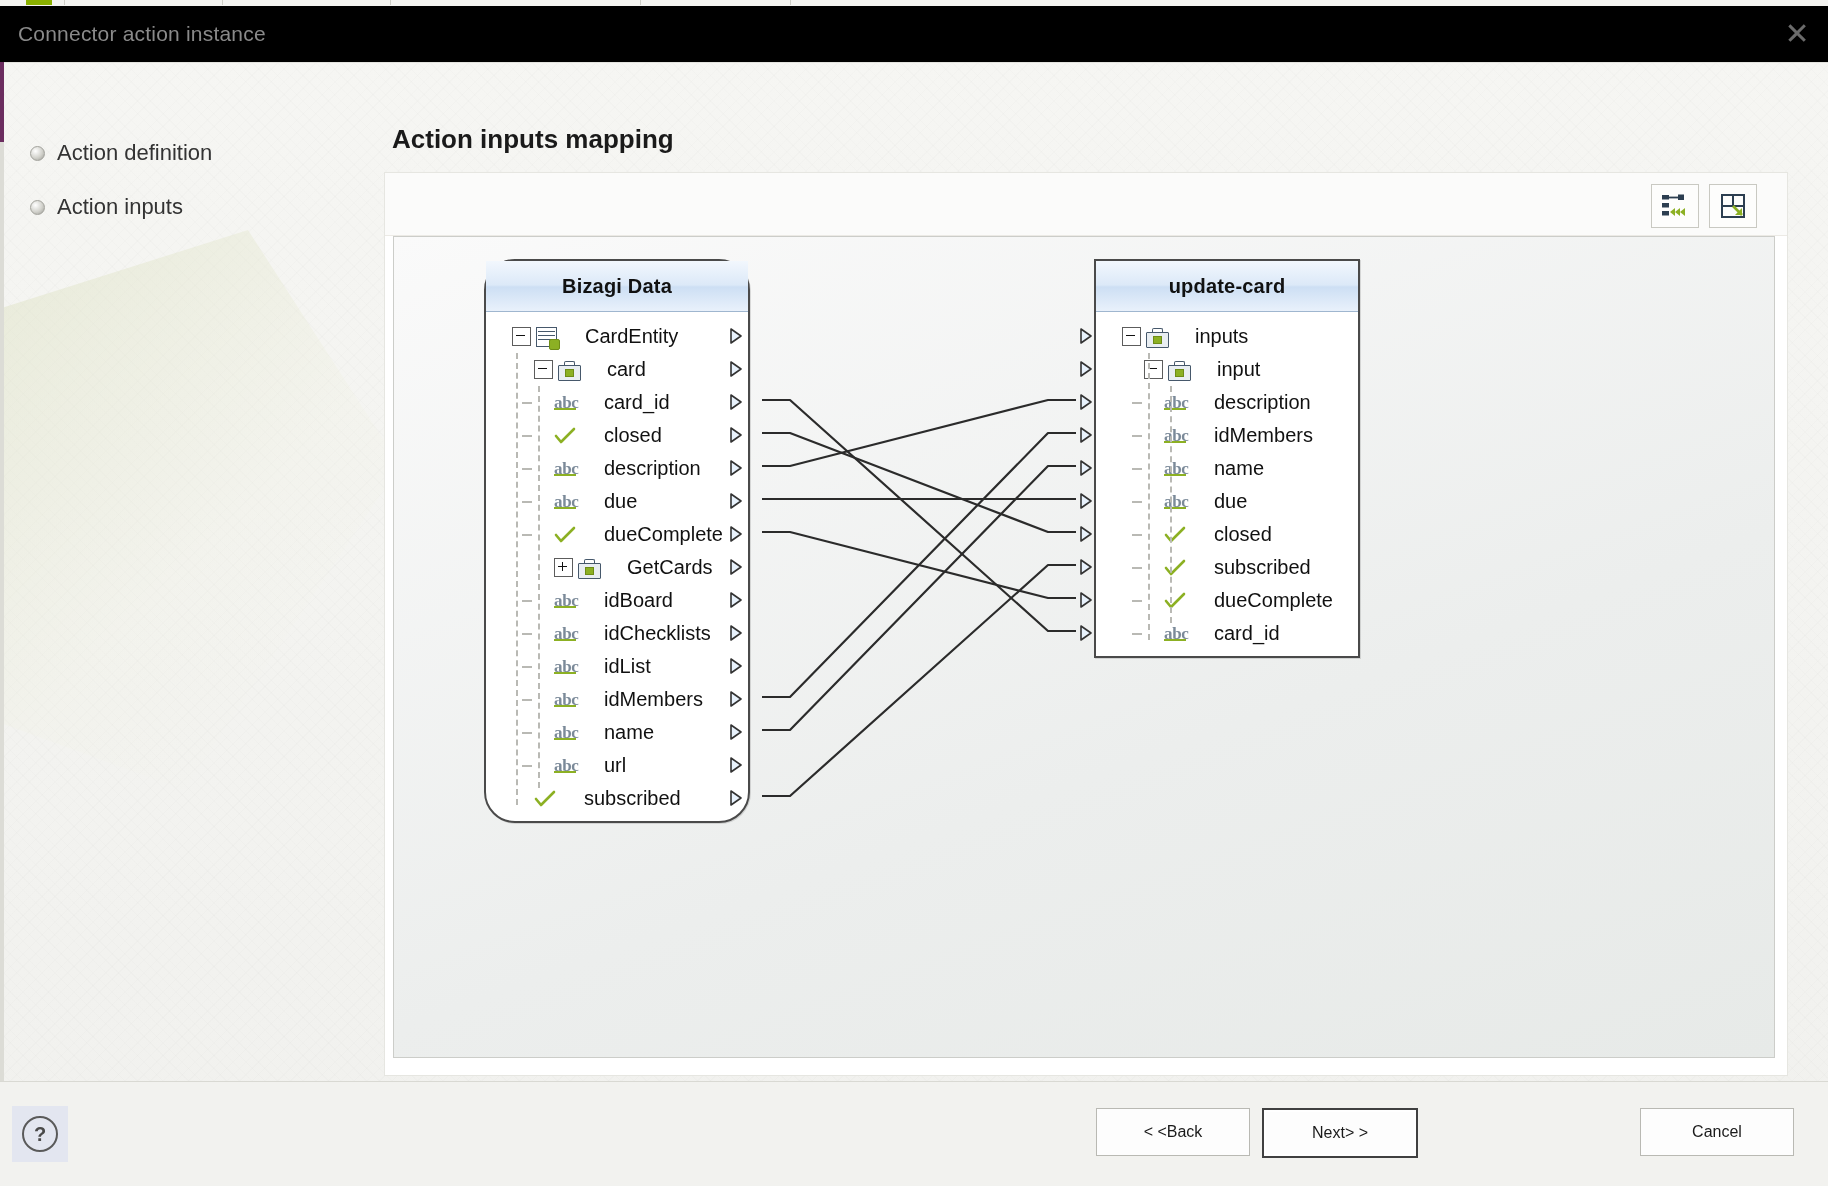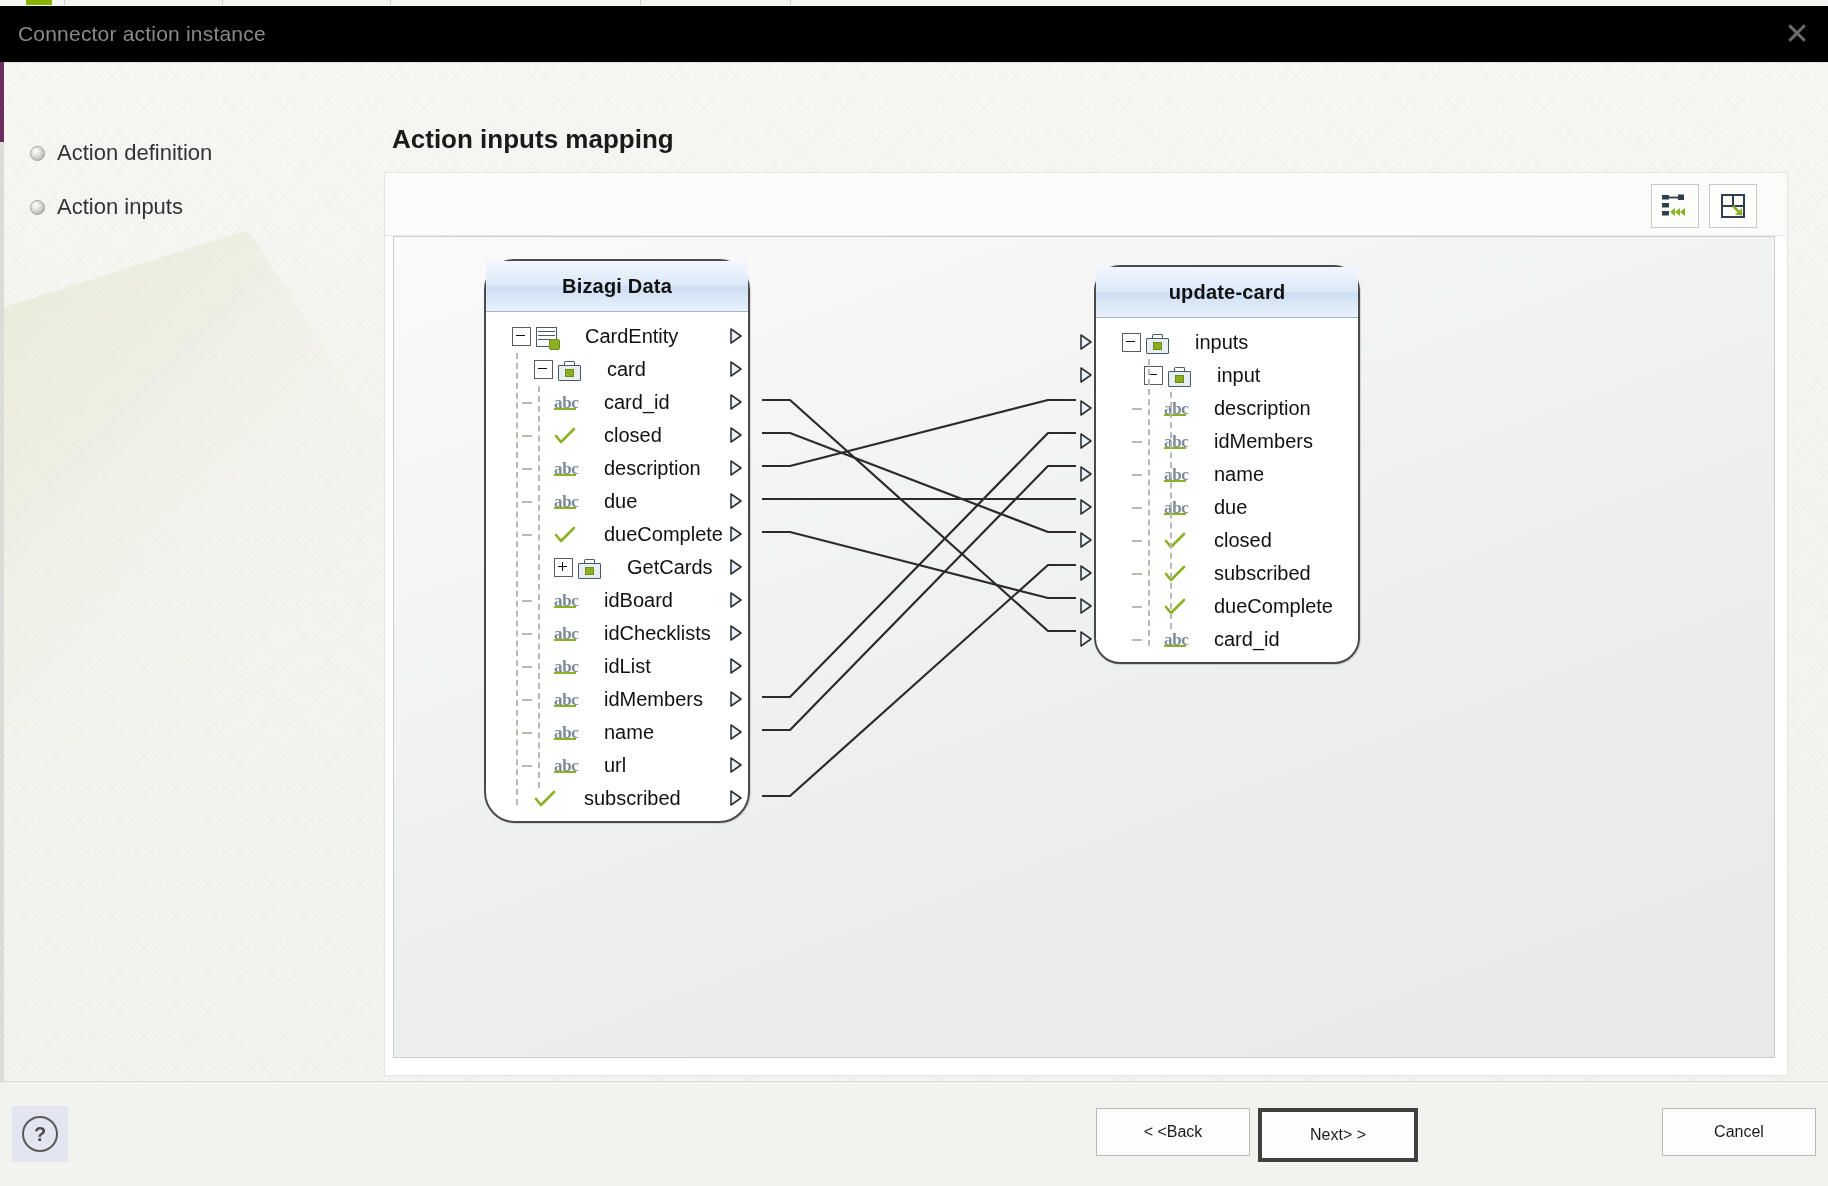--- a/index.html
+++ b/index.html
@@ -179,24 +179,24 @@
     display:flex;align-items:center;justify-content:center;
     font-size:20px;color:#4a4a4a;font-weight:bold;
   }
   .btn{
     position:absolute;top:26px;height:46px;width:152px;
     background:#fdfdfd;border:1px solid #b9b9b3;
     font-size:16px;color:#1a1a1a;cursor:pointer;
     display:flex;align-items:center;justify-content:center;
     font-family:"Liberation Sans",sans-serif;
   }
-  .btn.default{border:4px solid #404040;box-shadow:inset 0 0 0 2px #ffffff;}
+  .btn.default{border:2px solid #404040;box-shadow:inset 0 0 0 2px #ffffff;}
   .btn.back{right:578px;}
   .btn.next{right:410px;}
-  .btn.cancel{right:12px;width:152px;text-align:right;}
+  .btn.cancel{right:34px;width:152px;text-align:right;}
 </style>
 </head>
 <body>
 
 <div class="bg-texture"></div>
 <div class="bg-leaf"></div>
 
 <div class="app-strip">
   <div class="tab-accent"></div>
   <div class="tick" style="left:64px"></div>
@@ -471,21 +471,21 @@
             <path d="M3 3 L13 10 L3 17 Z" fill="#e8f2fc" stroke="#333" stroke-width="1.6" stroke-linejoin="round"></path>
           </svg>
         </div>
         <div class="port-wrap" style="left: 242px; top: 527px;">
           <svg width="16" height="20" viewBox="0 0 16 20">
             <path d="M3 3 L13 10 L3 17 Z" fill="#e8f2fc" stroke="#333" stroke-width="1.6" stroke-linejoin="round"></path>
           </svg>
         </div>
       </div>
 
-    <div class="treebox" id="tgt-box" style="left:700px;top:28px;width:262px;border-radius:26px;">
+    <div class="treebox" id="tgt-box" style="left:700px;top:22px;width:262px;">
       <div class="tb-head">update-card</div>
       <div class="tb-body" id="tgt-body">
           <div class="row ind0">
             <span class="exp"></span>
             <span class="ic ic-case">
               <span class="handle"></span>
               <span class="body"></span>
               <span class="dot"></span>
             </span>
             <span class="lbl">inputs</span>

